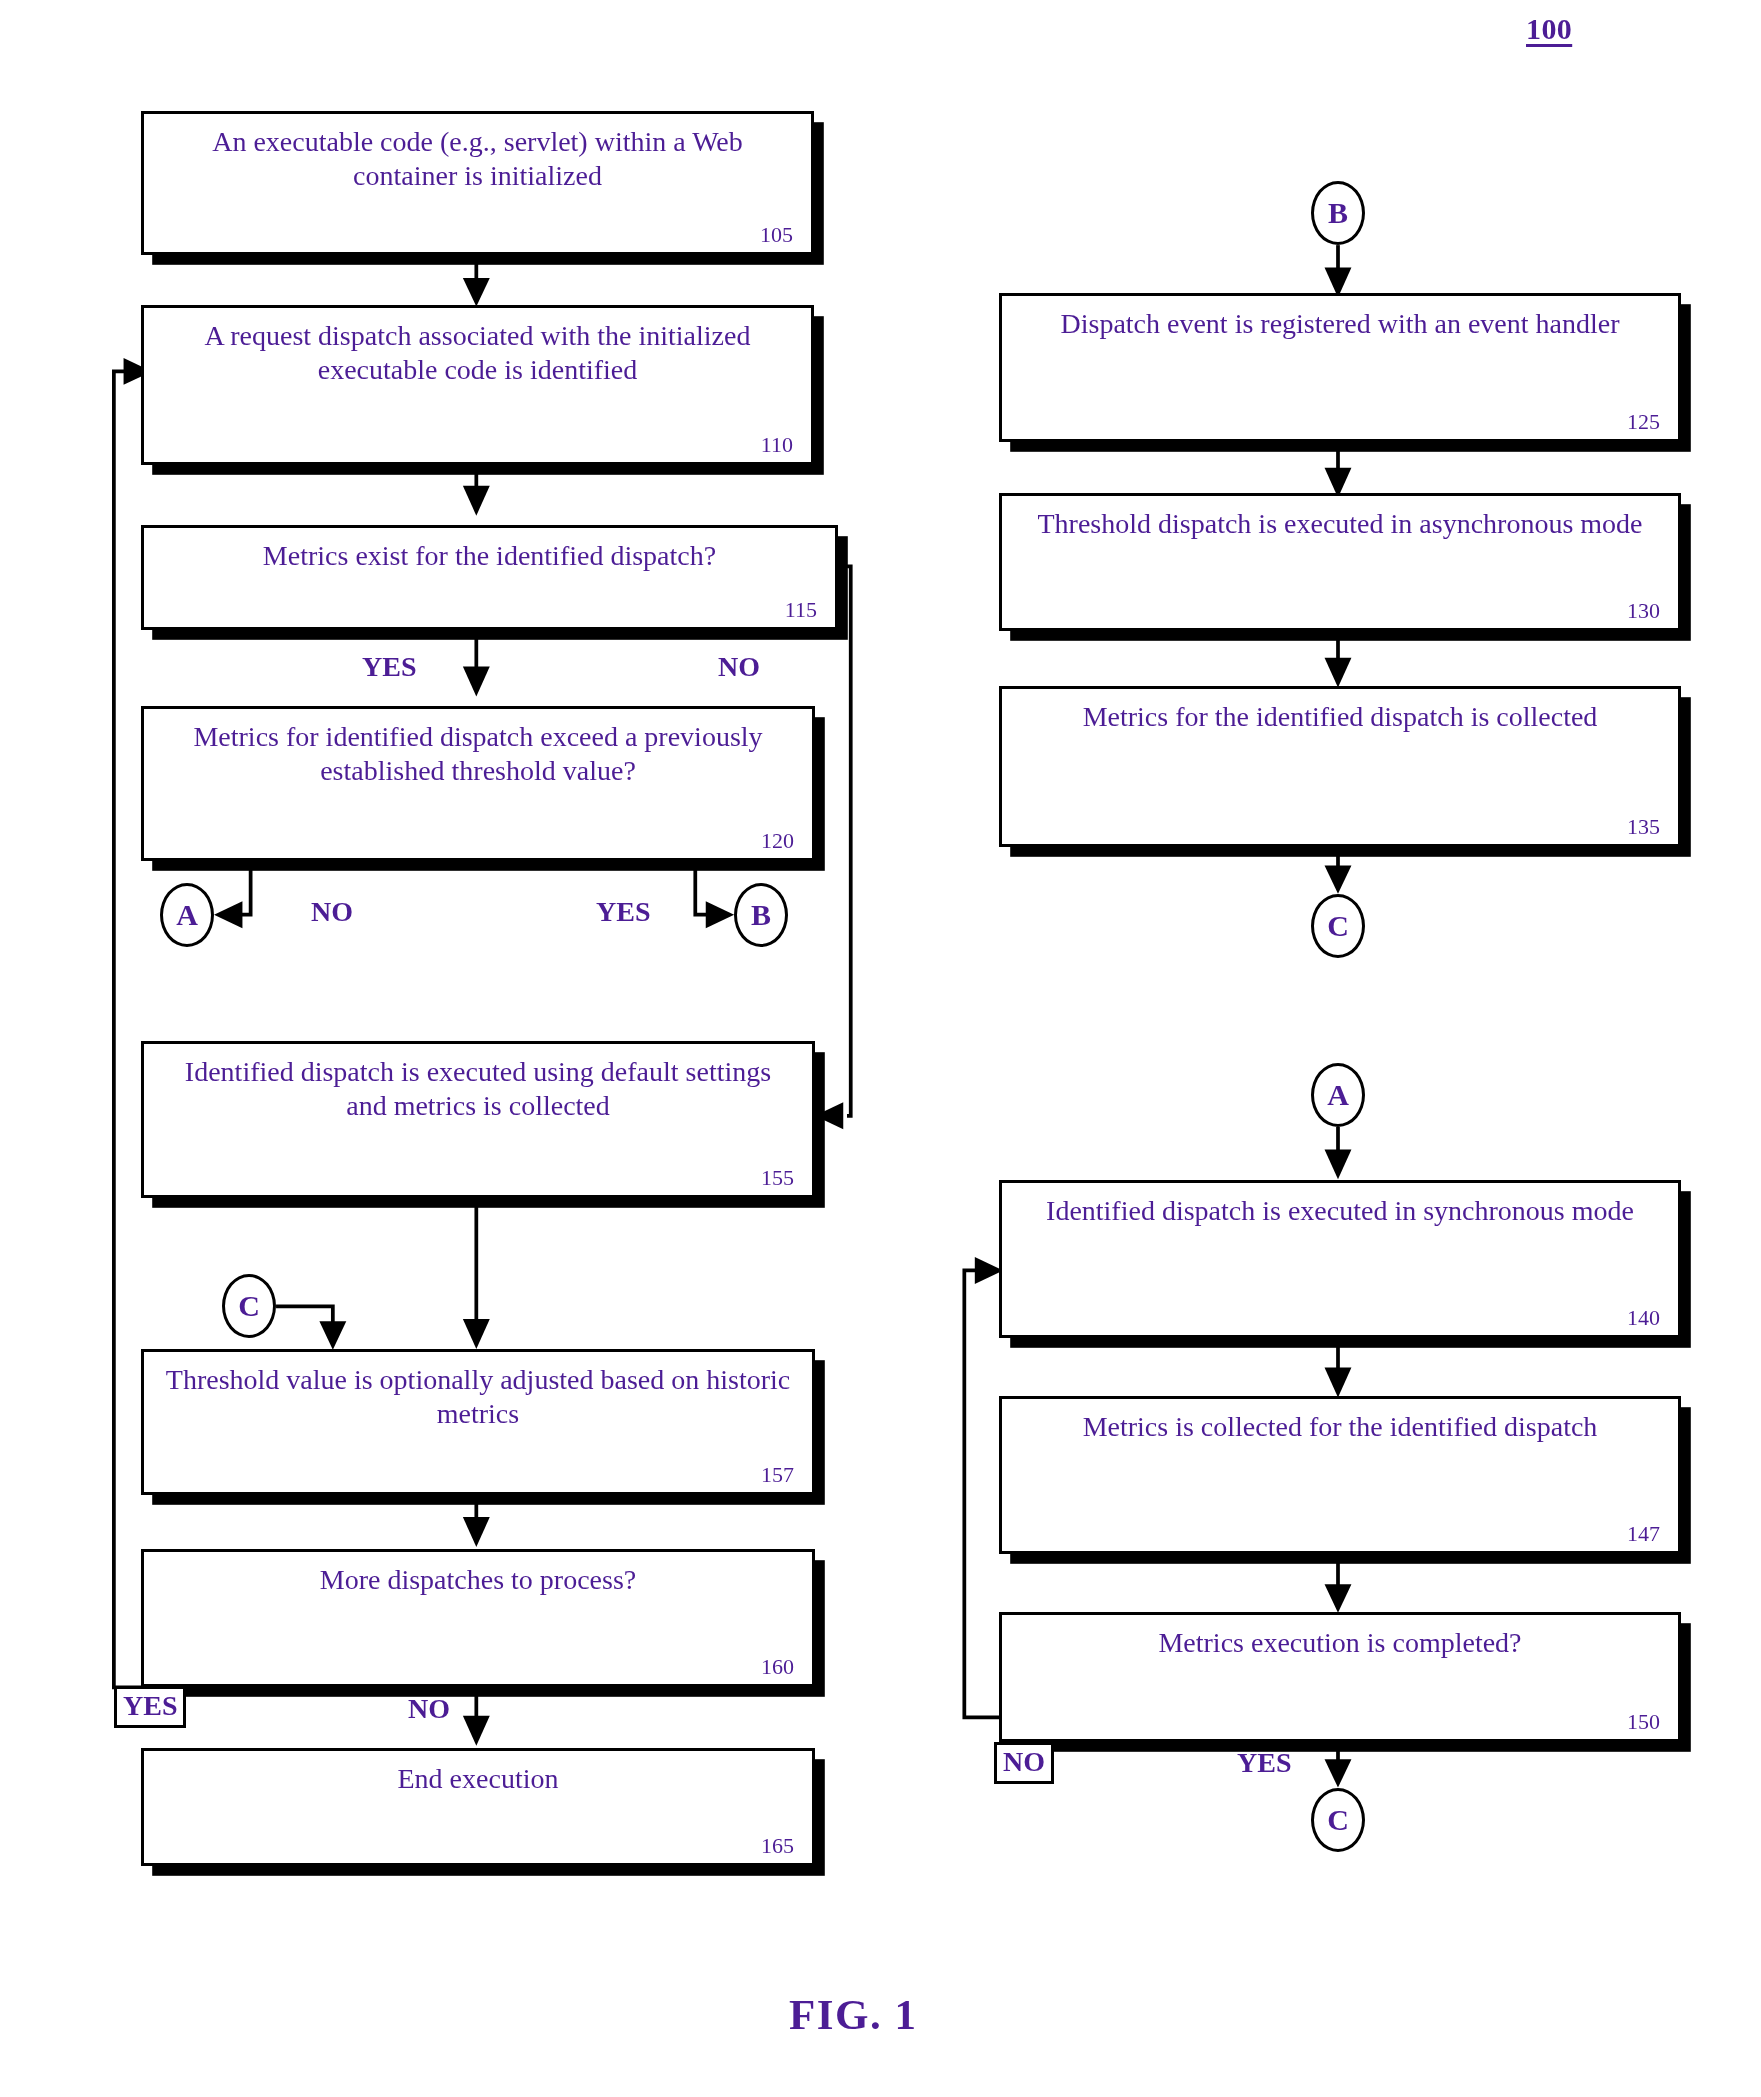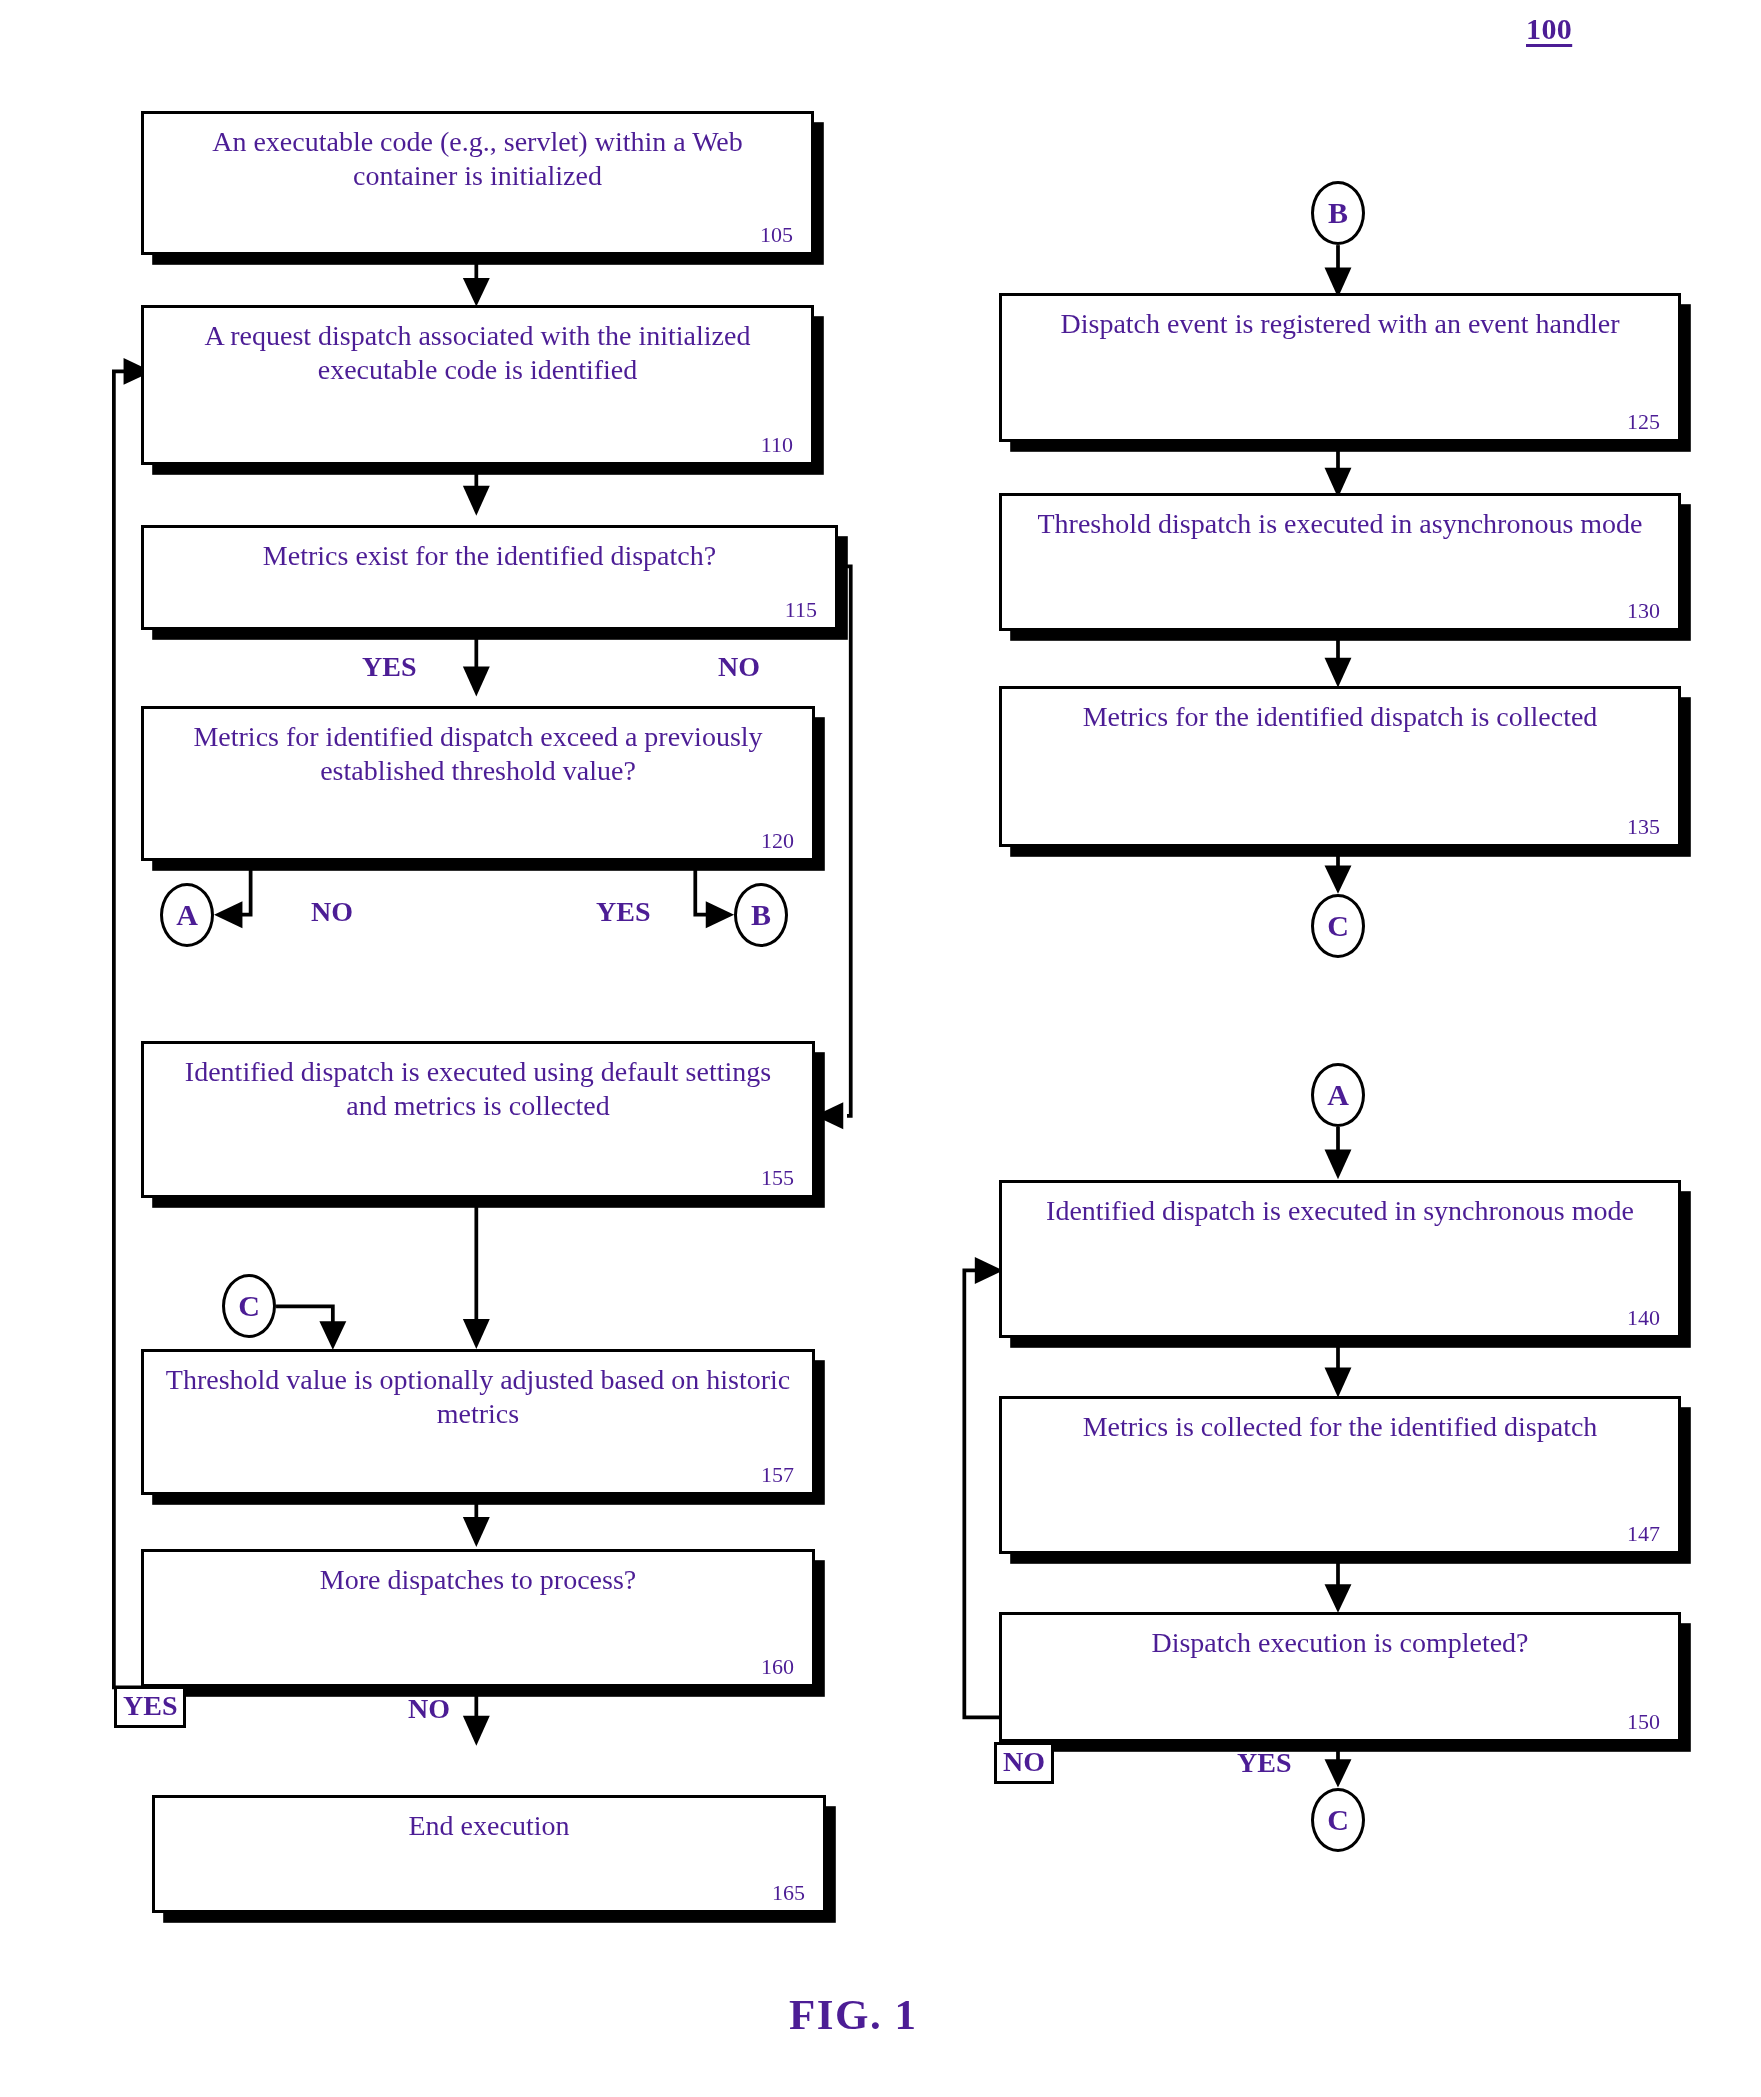--- a/index.html
+++ b/index.html
@@ -208,21 +208,21 @@
   <div class="node" style="left:141px; top:1349px; width:674px; height:146px;">
     <div class="node-text">Threshold value is optionally adjusted based on historic metrics</div>
     <div class="node-num">157</div>
   </div>
 
   <div class="node" style="left:141px; top:1549px; width:674px; height:138px;">
     <div class="node-text">More dispatches to process?</div>
     <div class="node-num">160</div>
   </div>
 
-  <div class="node" style="left:152px; top:1748px; width:674px; height:118px;margin-top:47px;">
+  <div class="node" style="left:141px; top:1748px; width:674px; height:118px;">
     <div class="node-text">End execution</div>
     <div class="node-num">165</div>
   </div>
 
   <div class="node" style="left:999px; top:293px; width:682px; height:149px;">
     <div class="node-text">Dispatch event is registered with an event handler</div>
     <div class="node-num">125</div>
   </div>
 
   <div class="node" style="left:999px; top:493px; width:682px; height:138px;">
@@ -239,21 +239,21 @@
     <div class="node-text">Identified dispatch is executed in synchronous mode</div>
     <div class="node-num">140</div>
   </div>
 
   <div class="node" style="left:999px; top:1396px; width:682px; height:158px;">
     <div class="node-text">Metrics is collected for the identified dispatch</div>
     <div class="node-num">147</div>
   </div>
 
   <div class="node" style="left:999px; top:1612px; width:682px; height:130px;">
-    <div class="node-text">Dispatch execution is completed?</div>
+    <div class="node-text">Metrics execution is completed?</div>
     <div class="node-num">150</div>
   </div>
 
   <div class="conn" style="left:1311px; top:181px;">
     <span>B</span>
   </div>
 
   <div class="conn" style="left:160px; top:883px;">
     <span>A</span>
   </div>

